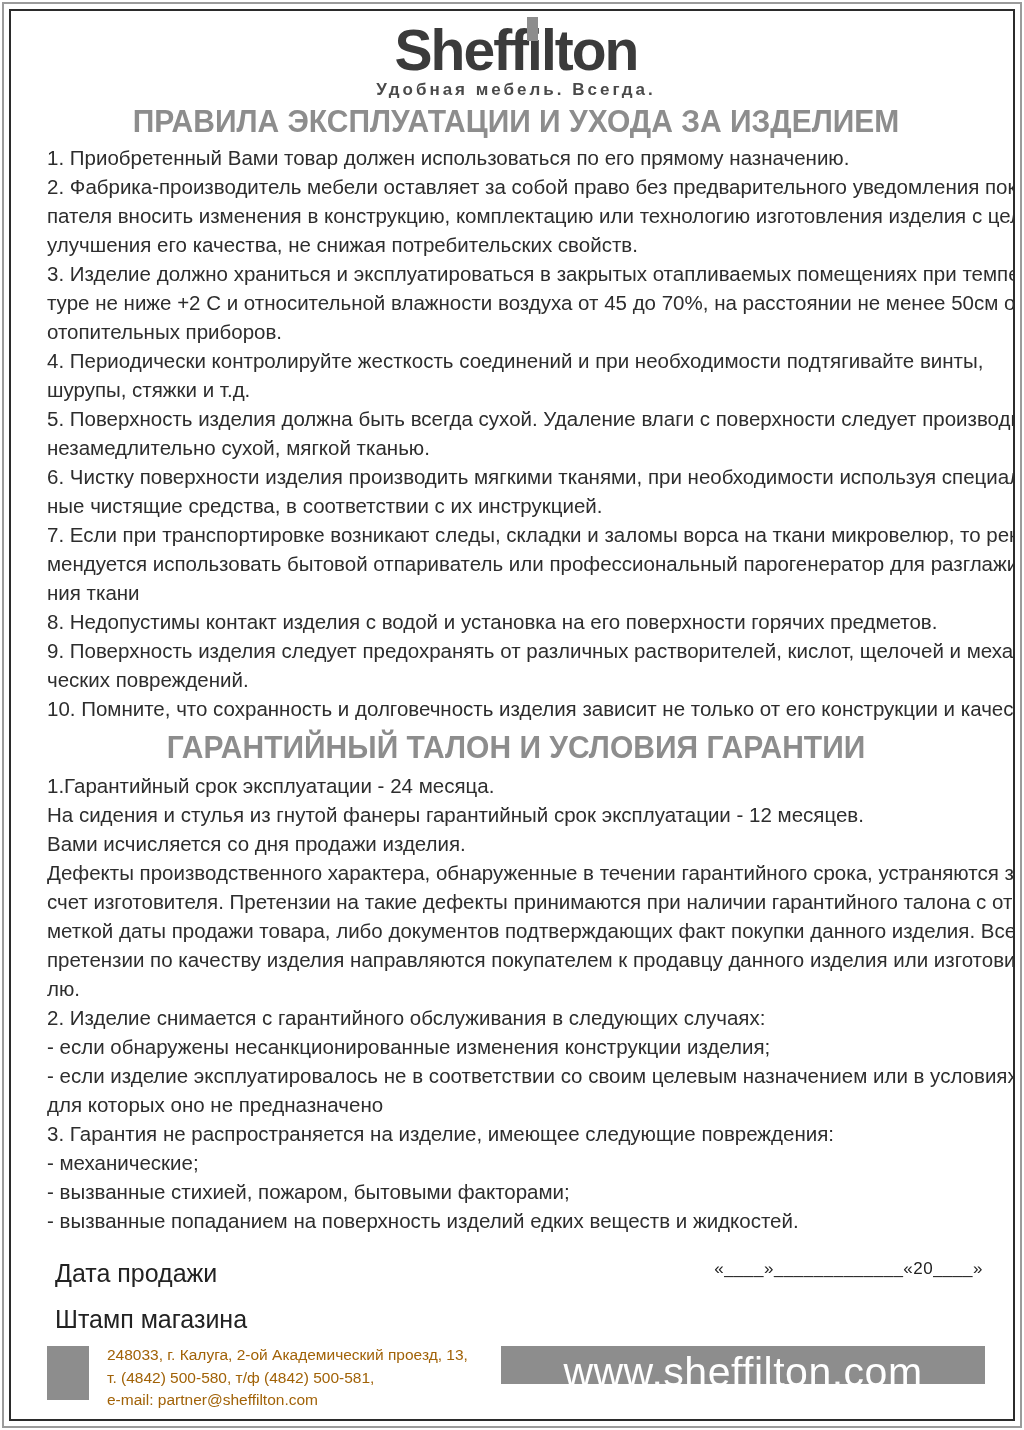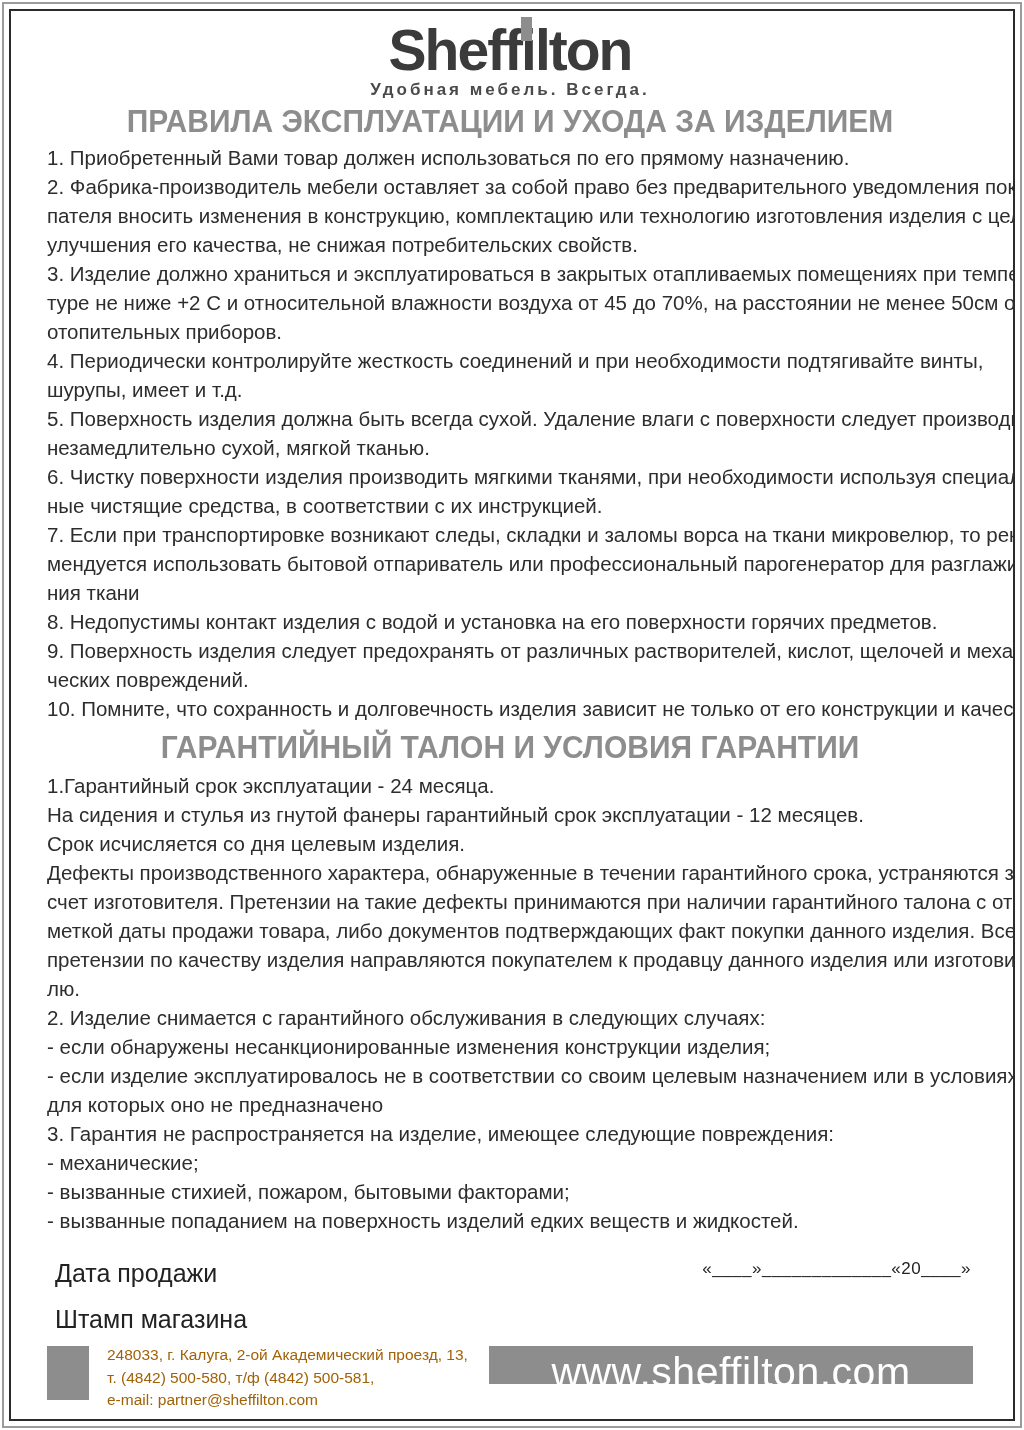--- a/index.html
+++ b/index.html
@@ -11,21 +11,21 @@
   }
   .page-outer {
     position: absolute; left: 2px; top: 2px; right: 2px; bottom: 2px;
     border: 2px solid #9b9b9b;
     background: #ffffff;
   }
   .page-inner {
     position: absolute; left: 5px; top: 5px; right: 5px; bottom: 5px;
     border: 2px solid #2b2b2b;
     background: #ffffff;
-    padding: 8px 28px 10px 24px;
+    padding: 8px 16px 10px 24px;
     overflow: hidden;
   }
   
   .logo-wrap { text-align: center; position: relative; }
   .brand {
     display: inline-block; position: relative;
     font-size: 57px; font-weight: 700; letter-spacing: -2px;
     color: #3b3b3b; line-height: 1.0; padding-top: 3px;
   }
   .brand .i-dot {
@@ -99,40 +99,40 @@
 
     <div class="body-text">
         <div class="text-line">1. Приобретенный Вами товар должен использоваться по его прямому назначению.</div>
         <div class="text-line">2. Фабрика-производитель мебели оставляет за собой право без предварительного уведомления поку-</div>
         <div class="text-line">пателя вносить изменения в конструкцию, комплектацию или технологию изготовления изделия с целью</div>
         <div class="text-line">улучшения его качества, не снижая потребительских свойств.</div>
         <div class="text-line">3. Изделие должно храниться и эксплуатироваться в закрытых отапливаемых помещениях при темпера-</div>
         <div class="text-line">туре не ниже +2 С и относительной влажности воздуха от 45 до 70%, на расстоянии не менее 50см от</div>
         <div class="text-line">отопительных приборов.</div>
         <div class="text-line">4. Периодически контролируйте жесткость соединений и при необходимости подтягивайте винты,</div>
-        <div class="text-line">шурупы, имеет и т.д.</div>
+        <div class="text-line">шурупы, стяжки и т.д.</div>
         <div class="text-line">5. Поверхность изделия должна быть всегда сухой. Удаление влаги с поверхности следует производить</div>
         <div class="text-line">незамедлительно сухой, мягкой тканью.</div>
         <div class="text-line">6. Чистку поверхности изделия производить мягкими тканями, при необходимости используя специаль-</div>
         <div class="text-line">ные чистящие средства, в соответствии с их инструкцией.</div>
         <div class="text-line">7. Если при транспортировке возникают следы, складки  и заломы ворса на ткани микровелюр, то реко-</div>
         <div class="text-line">мендуется использовать бытовой отпариватель или профессиональный парогенератор для разглажива-</div>
         <div class="text-line">ния ткани</div>
         <div class="text-line">8. Недопустимы контакт изделия с водой и установка на его поверхности горячих предметов.</div>
         <div class="text-line">9. Поверхность изделия следует  предохранять от различных растворителей, кислот, щелочей и механи-</div>
         <div class="text-line">ческих повреждений.</div>
         <div class="text-line">10. Помните, что сохранность и долговечность изделия зависит не только от его конструкции и качества</div>
       </div>
 
     <h1 class="section-title second">ГАРАНТИЙНЫЙ ТАЛОН И УСЛОВИЯ ГАРАНТИИ</h1>
 
     <div class="body-text">
         <div class="text-line">1.Гарантийный срок эксплуатации - 24 месяца.</div>
         <div class="text-line">На сидения и стулья из гнутой фанеры гарантийный срок эксплуатации - 12 месяцев.</div>
-        <div class="text-line">Срок исчисляется со дня целевым изделия.</div>
+        <div class="text-line">Вами исчисляется со дня продажи изделия.</div>
         <div class="text-line">Дефекты производственного характера, обнаруженные в течении гарантийного срока, устраняются за</div>
         <div class="text-line">счет изготовителя. Претензии на такие дефекты принимаются при наличии гарантийного талона с от-</div>
         <div class="text-line">меткой даты продажи товара, либо документов подтверждающих факт покупки данного изделия. Все</div>
         <div class="text-line">претензии по качеству изделия направляются покупателем к продавцу данного изделия или изготовите-</div>
         <div class="text-line">лю.</div>
         <div class="text-line">2. Изделие снимается с гарантийного обслуживания в следующих случаях:</div>
         <div class="text-line">- если обнаружены несанкционированные изменения конструкции изделия;</div>
         <div class="text-line">- если изделие эксплуатировалось не в соответствии со своим целевым назначением или в условиях,</div>
         <div class="text-line">для которых оно не предназначено</div>
         <div class="text-line">3. Гарантия не распространяется на изделие, имеющее следующие повреждения:</div>

